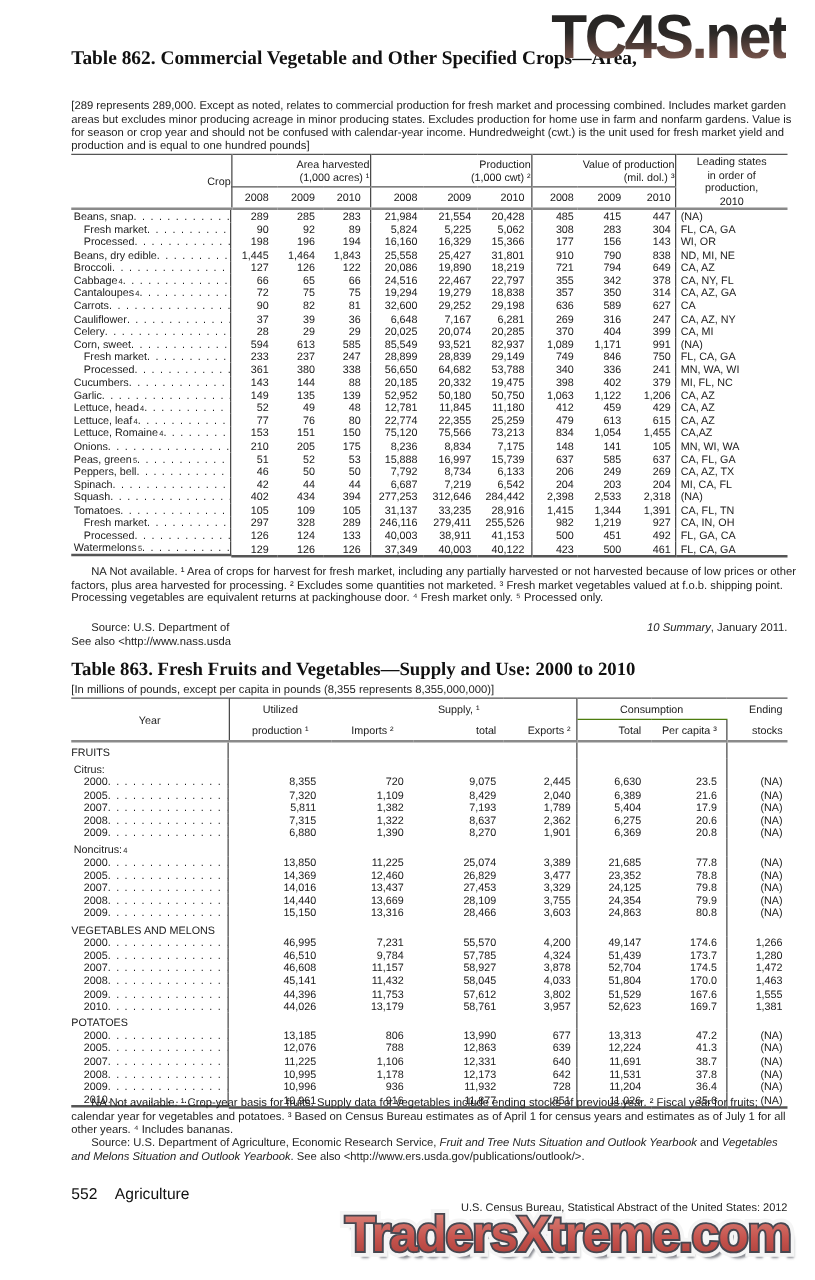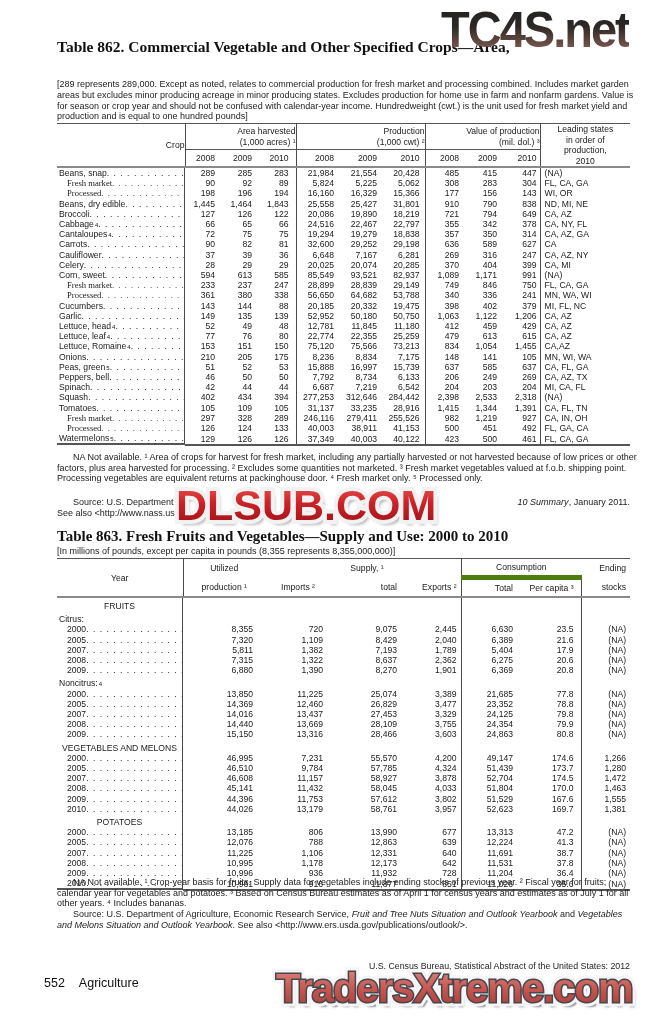--- a/index.html
+++ b/index.html
@@ -20,35 +20,35 @@
   thead .grp{border-bottom:1px solid #555;vertical-align:middle;line-height:10.5px;padding:2px 0 1px 0;text-align:right;}
   thead .yh{line-height:10px;padding:3px 0 3px 0;}
   .hb{border-bottom:2.5px solid #8a8a8a;}
   .vr{border-right:1px solid #4a4a4a;}
   .vl{border-left:1px solid #4a4a4a;}
   tbody td{line-height:10.2px;vertical-align:bottom;}
   tbody tr:last-child td{border-bottom:2px solid #555;}
 
   
   .lbl{display:flex;align-items:baseline;padding-left:2px;overflow:hidden;}
-  .lbl.ind{padding-left:10px;font-family:Liberation Serif, serif;}
+  .lbl.ind{padding-left:10px;}
   .num{text-align:right;}
   .num.a{padding-right:7px;}
   .num.p{padding-right:5px;}
   .num.v{padding-right:3px;}
   .states{text-align:left;padding-left:4px;white-space:nowrap;overflow:hidden;}
   .dots{flex:1;overflow:hidden;white-space:nowrap;}
   .dots::before{content:". . . . . . . . . . . . . . . . . . . . . . . . . . . . . . . . . . . . . . . . . . . . . . . . . . . . . . . . . . . .";letter-spacing:1px;}
   sup.sp{font-size:6px;line-height:1;vertical-align:super;margin-left:1px;}
   .lt{white-space:nowrap;}
 
   
   .ycell{display:flex;align-items:baseline;overflow:hidden;padding-left:2px;}
   .ycell.yr{padding-left:10px;}
-  .ycell.sec{display:block;text-align:center;padding-left:0;}
+  .ycell.sec{display:block;padding-left:0;}
   .gap td{padding-top:3px;}
   .num.up{padding-right:12px;}
   .num.imp{padding-right:8px;}
   .num.su{padding-right:6px;}
   .num.ex{padding-right:4px;}
   .num.tot{padding-right:8px;}
   .num.pc{padding-right:7px;}
   .num.end{padding-right:4px;}
   .th-r{text-align:right;}
   .th-c{text-align:center;margin-left:44px;}
@@ -627,24 +627,20 @@
     <div class="src-line">
       <span class="lft">Source: U.S. Department of</span>
       <span class="spacer"></span>
       <span class="rgt"><i>10 Summary</i><span>, January 2011.</span></span>
     </div>
     <div class="src-line">
       <span>See also &lt;http://www.nass.usda</span>
     </div>
   </div>
 
-  <div class="wm wm-dlsub">
-    <span class="under">DLSUB.COM</span>
-    <span class="over">DLSUB.COM</span>
-  </div>
 
   <div class="abs tbl-title" style="left:57px;top:527px;width:580px;font-size:15px;">Table 863. Fresh Fruits and Vegetables—Supply and Use: 2000 to 2010</div>
 
   <div class="abs bracket-note" style="left:57px;top:546px;width:580px;">[In millions of pounds, except per capita in pounds (8,355 represents 8,355,000,000)]</div>
 
   <table class="abs dtable" style="left:57px;top:558px;">
     <colgroup>
       <col style="width:126px">
         <col style="width:82px">
         <col style="width:66px">
@@ -654,21 +650,21 @@
         <col style="width:60px">
         <col style="width:49px">
     </colgroup>
     <thead>
       <tr>
         <th class="vr hb th-c" rowspan="2">Year</th>
         <th class="th-c yh">Utilized</th>
         <th class="yh"></th>
         <th class="th-c yh">Supply, ¹</th>
         <th class="vr yh"></th>
-        <th class="th-c yh" colspan="2" style="border-bottom:5px solid #4d7c0f;">Consumption</th>
+        <th class="th-c yh" colspan="2" style="border-bottom:1px solid #4d7c0f;">Consumption</th>
         <th class="th-r end yh">Ending</th>
       </tr>
       <tr>
         <th class="th-c yh hb">production ¹</th>
         <th class="th-c yh hb">Imports ²</th>
         <th class="th-r su yh hb">total</th>
         <th class="th-r ex vr yh hb">Exports ²</th>
         <th class="th-r tot yh hb">Total</th>
         <th class="th-r pc vr yh hb">Per capita ³</th>
         <th class="th-r end yh hb">stocks</th>
@@ -1042,21 +1038,21 @@
     <td class="num pc vr">35.6</td>
     <td class="num end">(NA)</td>
   </tr>
 </tbody>
   </table>
 
   <div class="abs fn" style="left:57px;top:877px;width:580px;">NA Not available. ¹ Crop-year basis for fruits. Supply data for vegetables include ending stocks of previous year. ² Fiscal year for fruits; calendar year for vegetables and potatoes. ³ Based on Census Bureau estimates as of April 1 for census years and estimates as of July 1 for all other years. ⁴ Includes bananas.</div>
 
   <div class="abs src-par" style="left:57px;top:909px;width:580px;"><span>Source: U.S. Department of Agriculture, Economic Research Service, </span><i>Fruit and Tree Nuts Situation and Outlook Yearbook</i><span> and </span><i>Vegetables and Melons Situation and Outlook Yearbook</i><span>. See also &lt;http://www.ers.usda.gov/publications/outlook/&gt;.</span></div>
 
-  <div class="abs pagefoot" style="left:44px;top:948px;margin-top:28px;">
+  <div class="abs pagefoot" style="left:57px;top:948px;">
     <span>552</span><span class="sec-name">Agriculture</span>
   </div>
   <div class="abs credit" style="right:22px;top:961px;">U.S. Census Bureau, Statistical Abstract of the United States: 2012</div>
 
   <div class="wm wm-trx">
     <span class="under">TradersXtreme.com</span>
     <span class="mid">TradersXtreme.com</span>
     <span class="over">TradersXtreme.com</span>
   </div>
 

